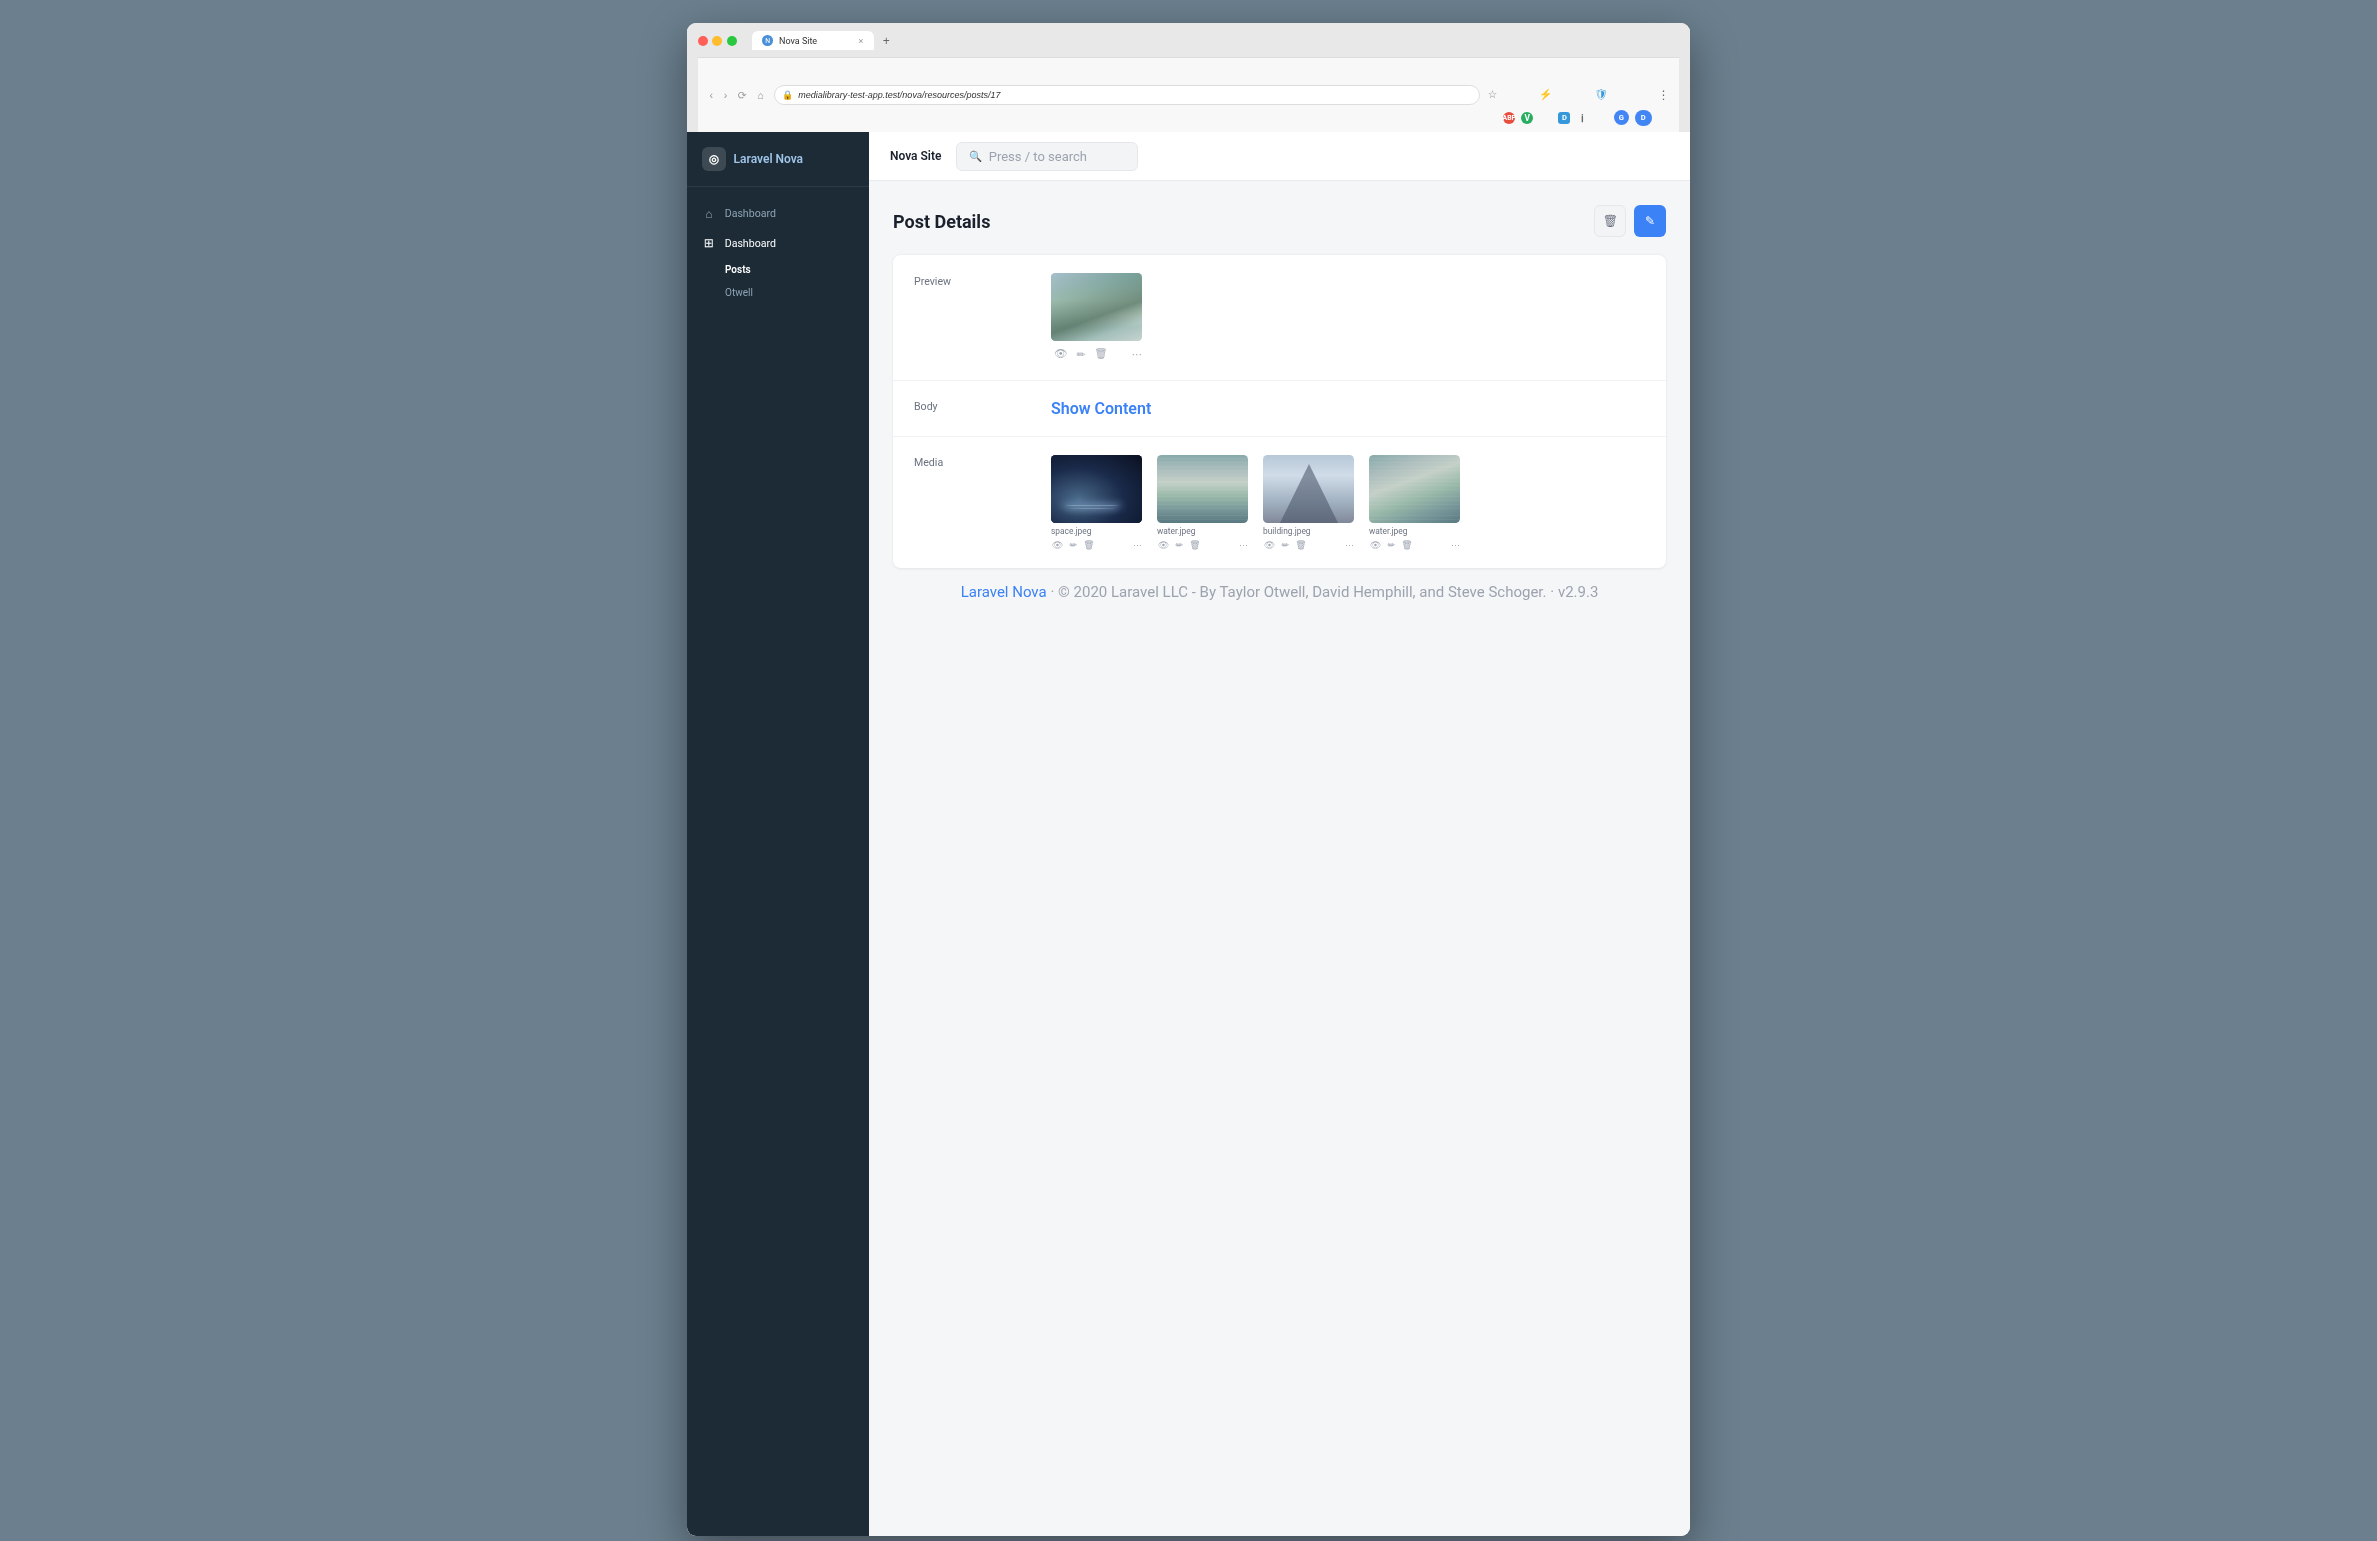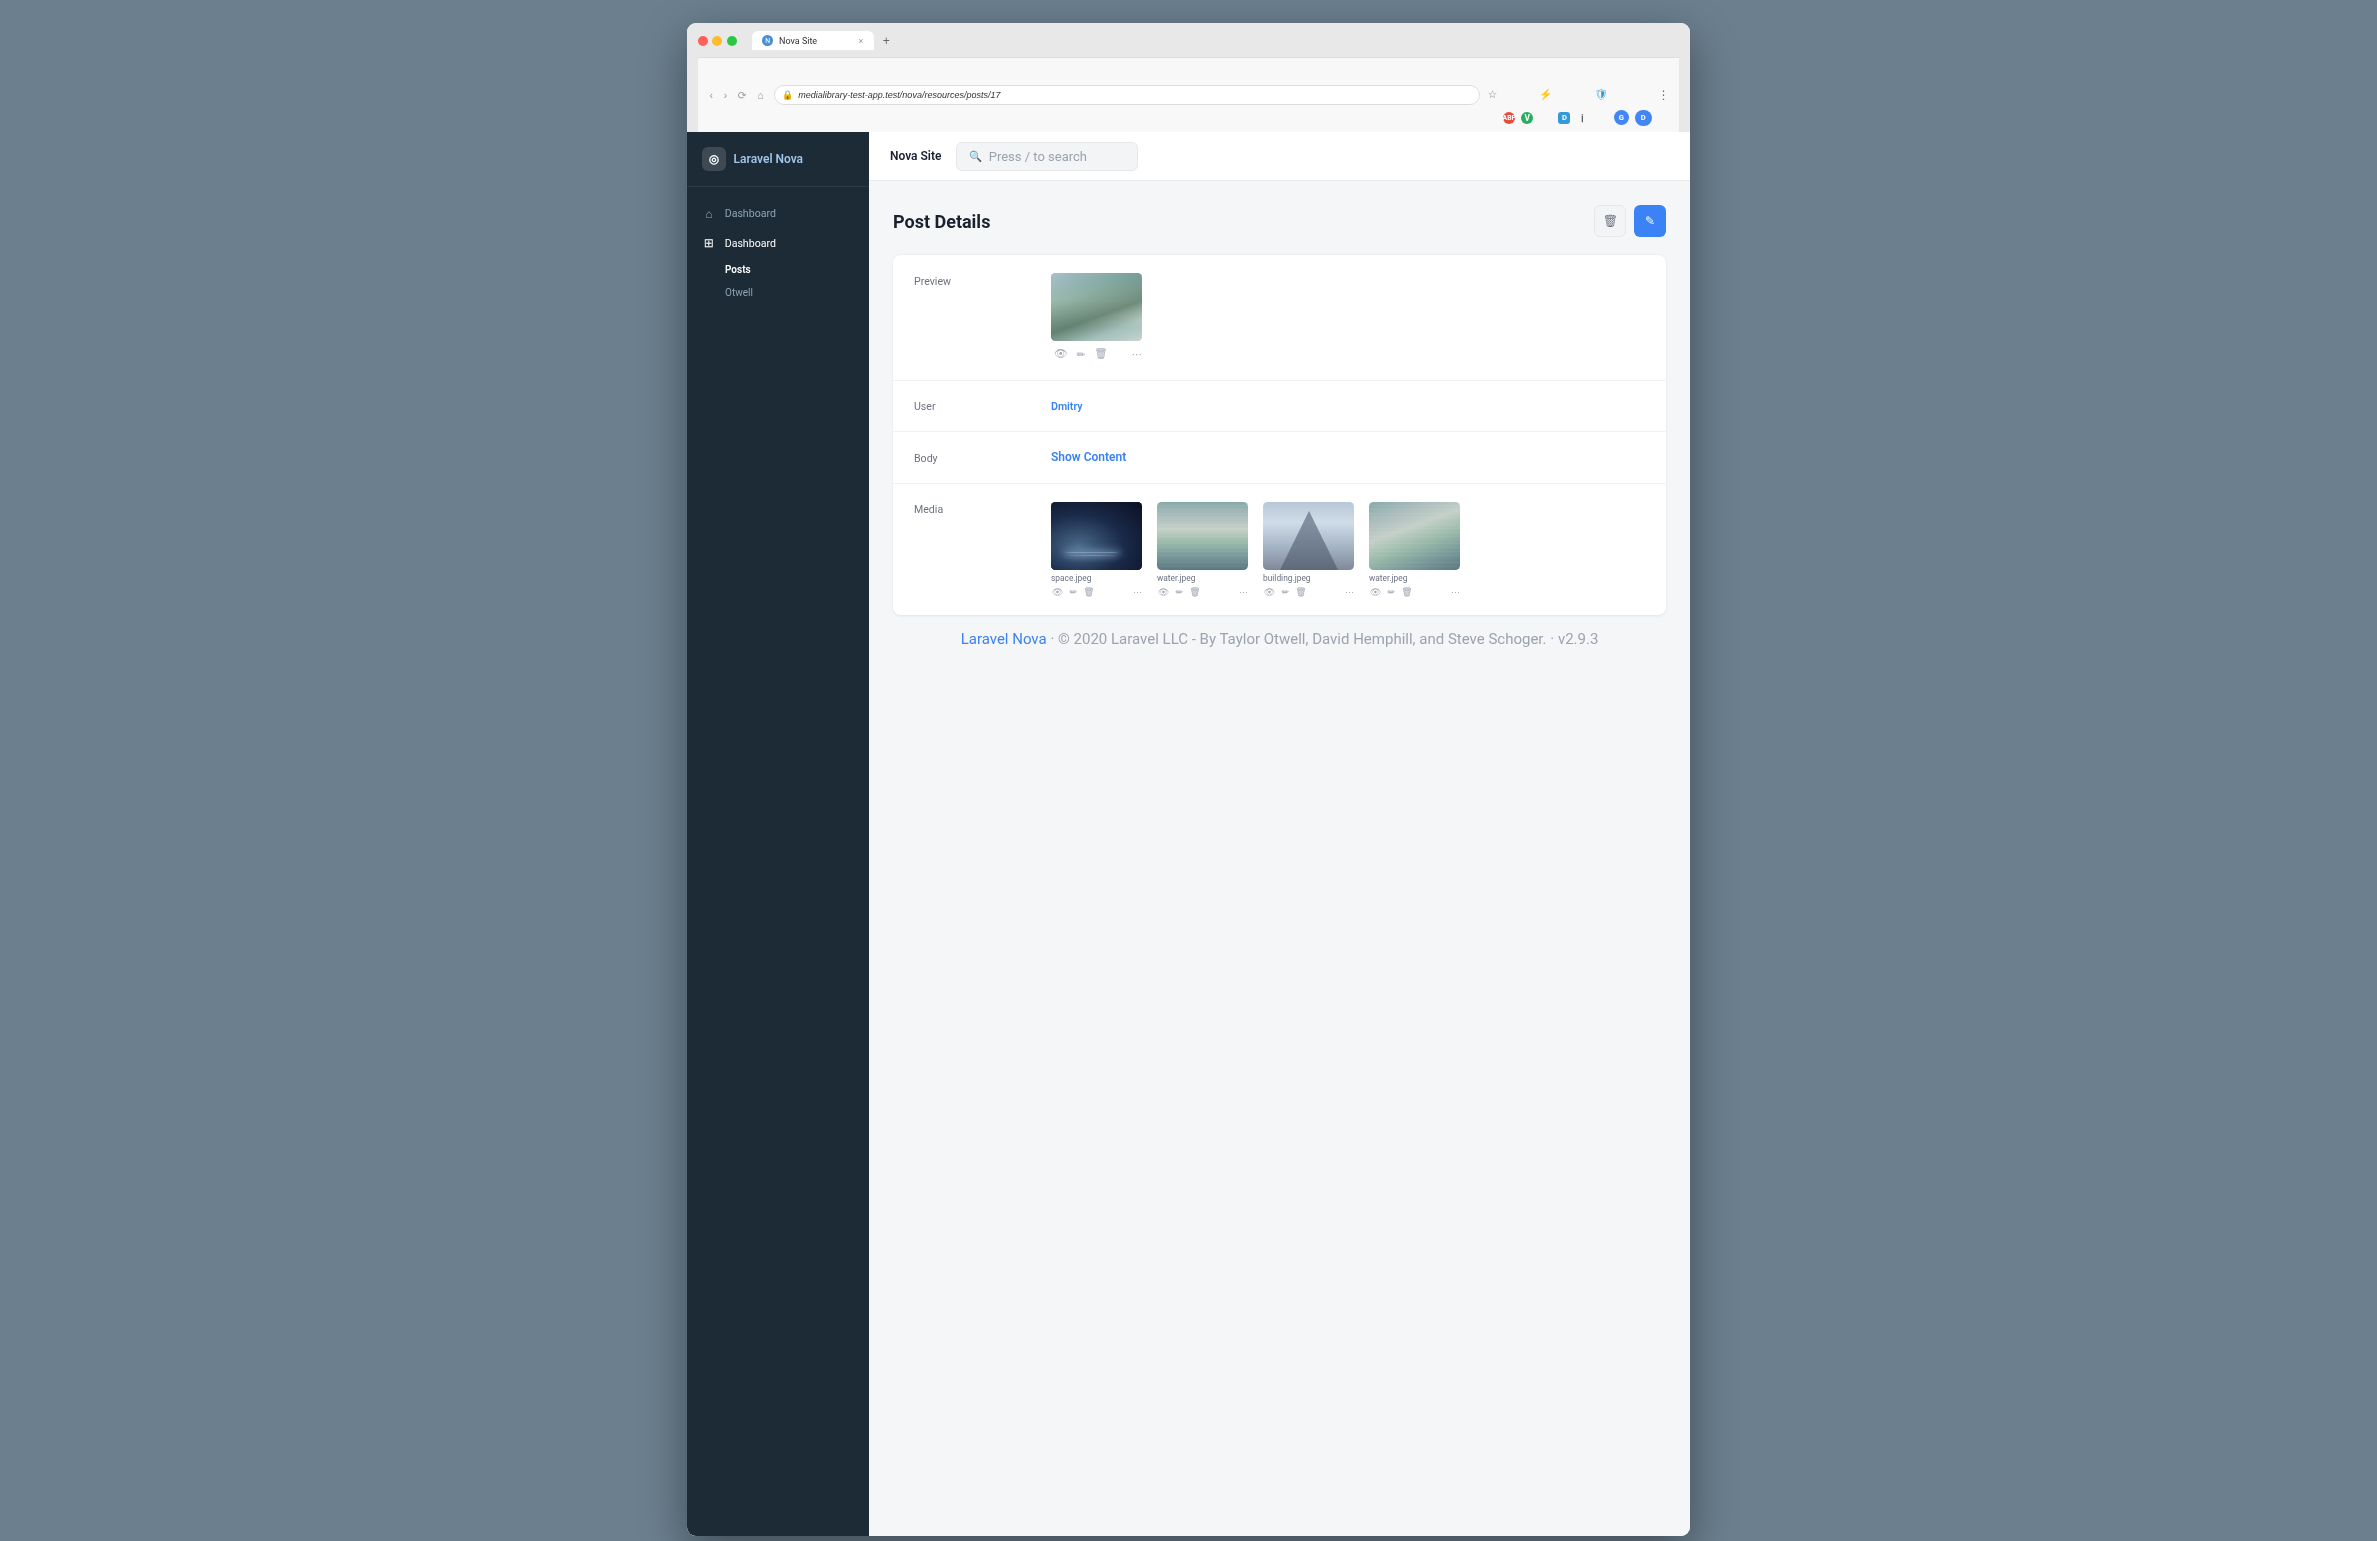--- a/index.html
+++ b/index.html
@@ -440,21 +440,21 @@
       color: #3b82f6;
       font-weight: 600;
       font-size: 10.6px;
       cursor: pointer;
     }
 
     
     .show-content-link {
       color: #3b82f6;
       font-weight: 600;
-      font-size: 12px;
+      font-size: 16px;
       cursor: pointer;
     }
 
     
     .media-gallery {
       display: flex;
       gap: 15px;
       flex-wrap: wrap;
     }
 
@@ -640,26 +640,20 @@
                 <div class="image-actions">
                   <button class="img-action-btn" title="View">👁</button>
                   <button class="img-action-btn" title="Edit">✏</button>
                   <button class="img-action-btn" title="Delete">🗑</button>
                   <button class="img-more-btn" title="More">···</button>
                 </div>
               </div>
             </div>
           </div>
 
-          <div class="detail-row">
-            <div class="detail-label">User</div>
-            <div class="detail-value">
-              <span class="user-link">Dmitry</span>
-            </div>
-          </div>
 
           <div class="detail-row">
             <div class="detail-label">Body</div>
             <div class="detail-value">
               <span class="show-content-link">Show Content</span>
             </div>
           </div>
 
           <div class="detail-row">
             <div class="detail-label">Media</div>

